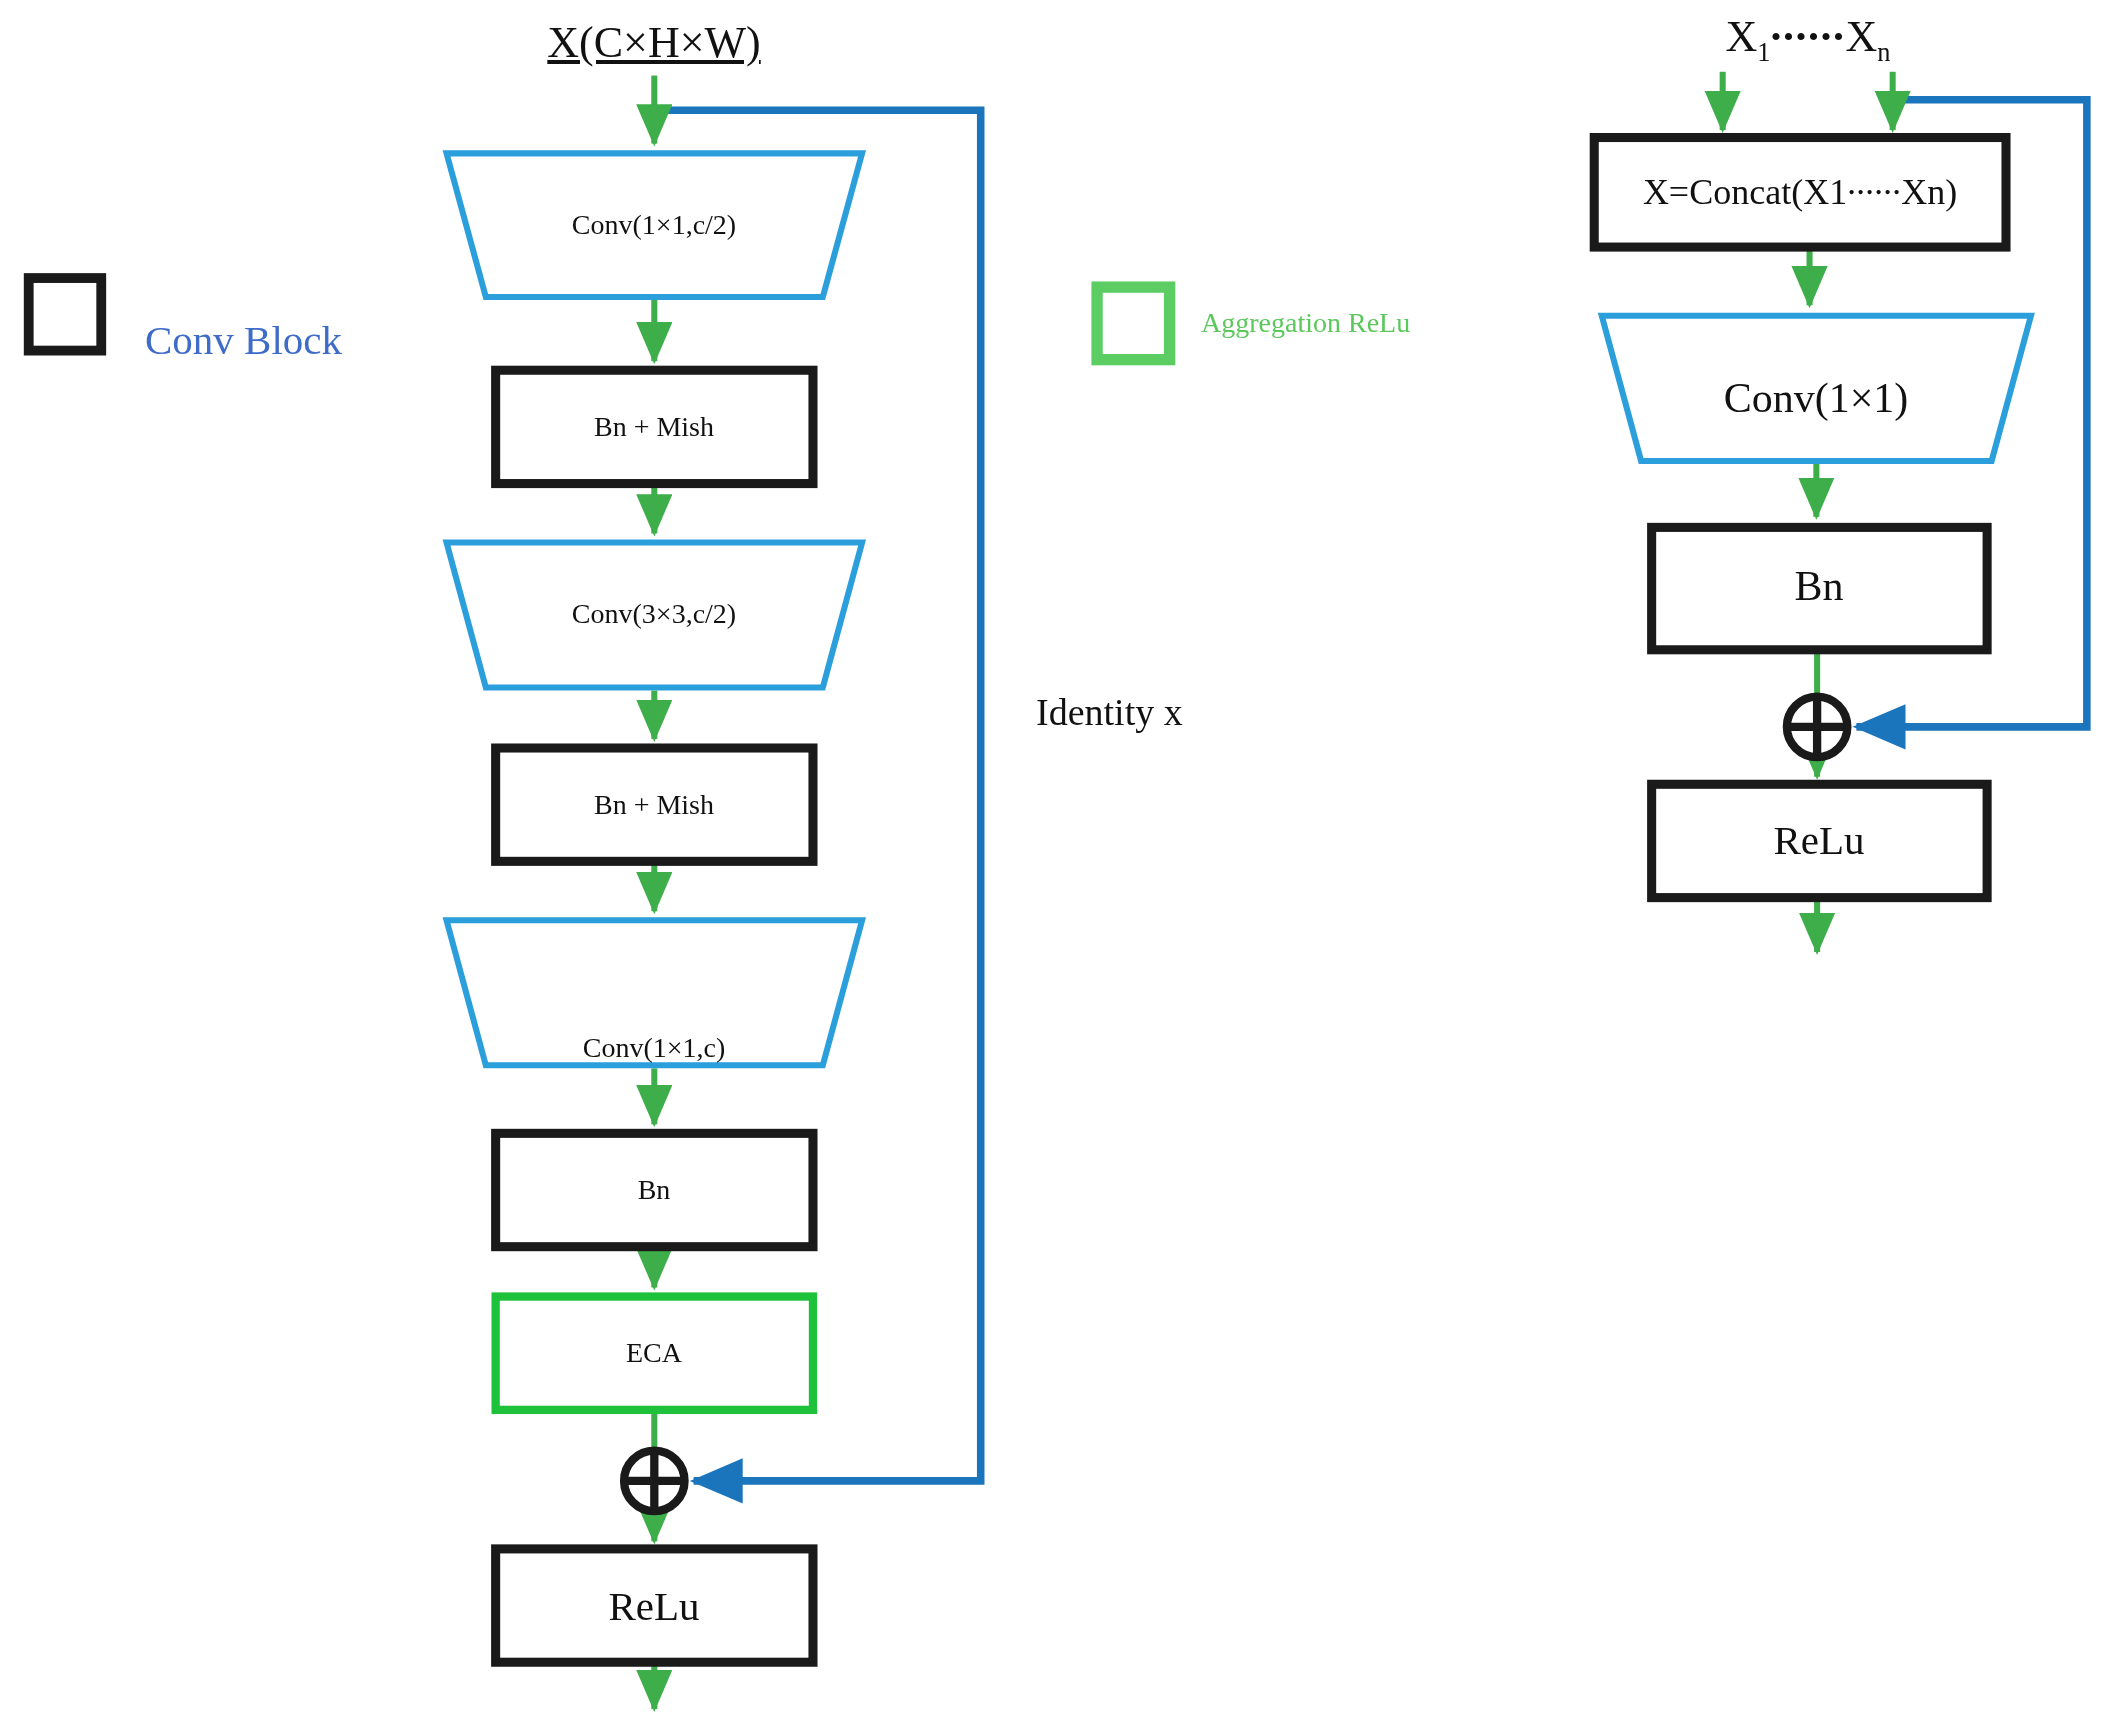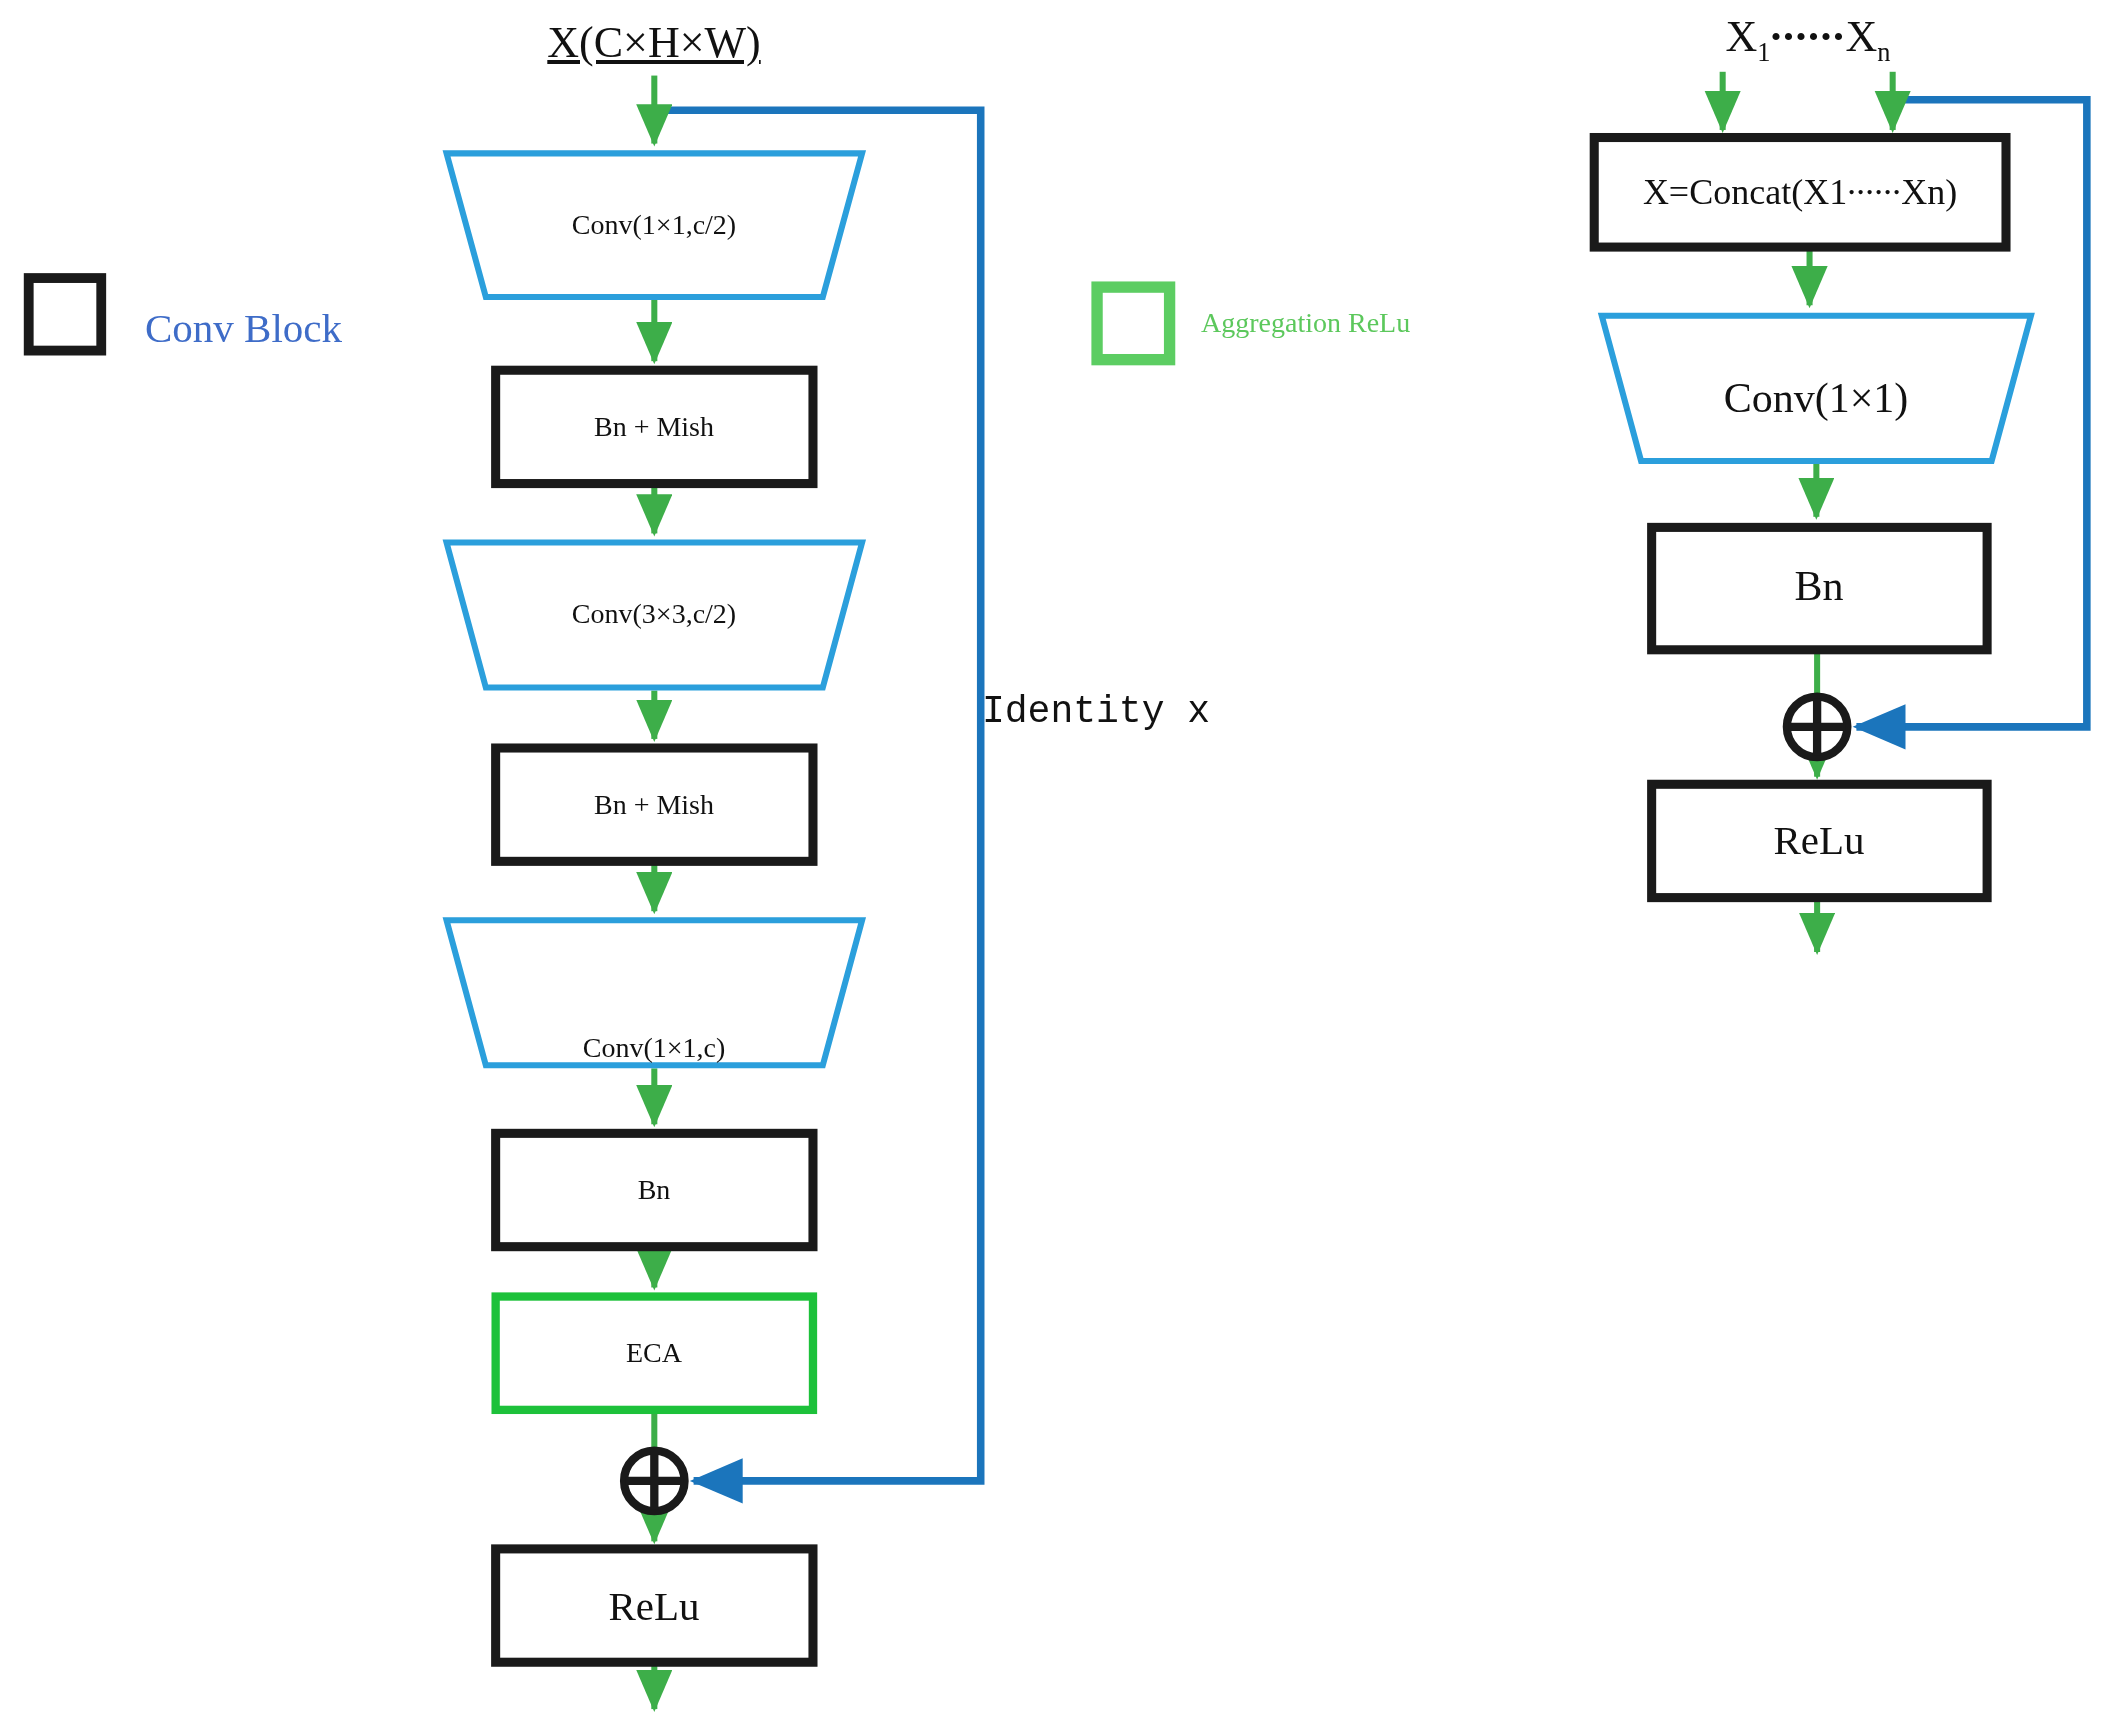--- a/index.html
+++ b/index.html
@@ -89,23 +89,23 @@
   <div class="lbl fs55" style="left:654px;top:805px;">Bn + Mish</div>
 
   <div class="lbl fs55" style="left:654px;top:1048px;">Conv(1×1,c)</div>
 
   <div class="lbl fs55" style="left:654px;top:1190px;">Bn</div>
 
   <div class="lbl fs55" style="left:654px;top:1353px;">ECA</div>
 
   <div class="lbl fs54" style="left:654px;top:1606px;">ReLu</div>
 
-  <div class="lbl-left fs50" style="left:982px;top:712px;font-family:Liberation Mono, monospace;">Identity x</div>
+  <div class="lbl-left fs50" style="left:1036px;top:712px;">Identity x</div>
 
-  <div class="lbl-left fs54 blue-text" style="left:145px;top:328px;">Conv Block</div>
+  <div class="lbl-left fs54 blue-text" style="left:145px;top:340px;">Conv Block</div>
 
   <div class="lbl-left fs55 green-text" style="left:1201px;top:323px;">Aggregation ReLu</div>
 
   <div class="lbl fs58" style="left:1808px;top:40px;">
     <span>X</span><sub>1</sub><span class="dots">∙∙∙∙∙∙</span><span>X</span><sub>n</sub>
   </div>
 
   <div class="lbl fs45" style="left:1800px;top:192px;">X=Concat(X1∙∙∙∙∙∙Xn)</div>
 
   <div class="lbl fs56" style="left:1816px;top:398px;">Conv(1×1)</div>

